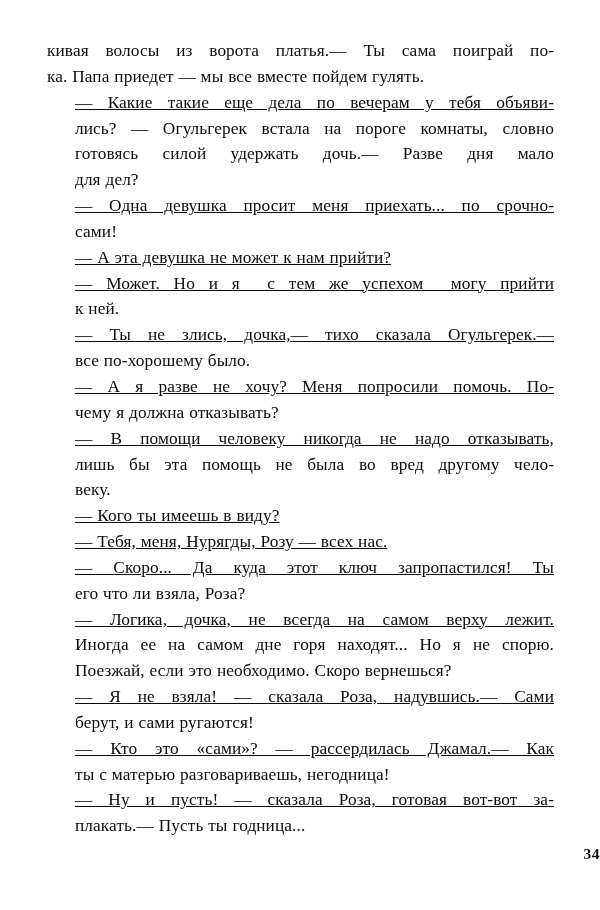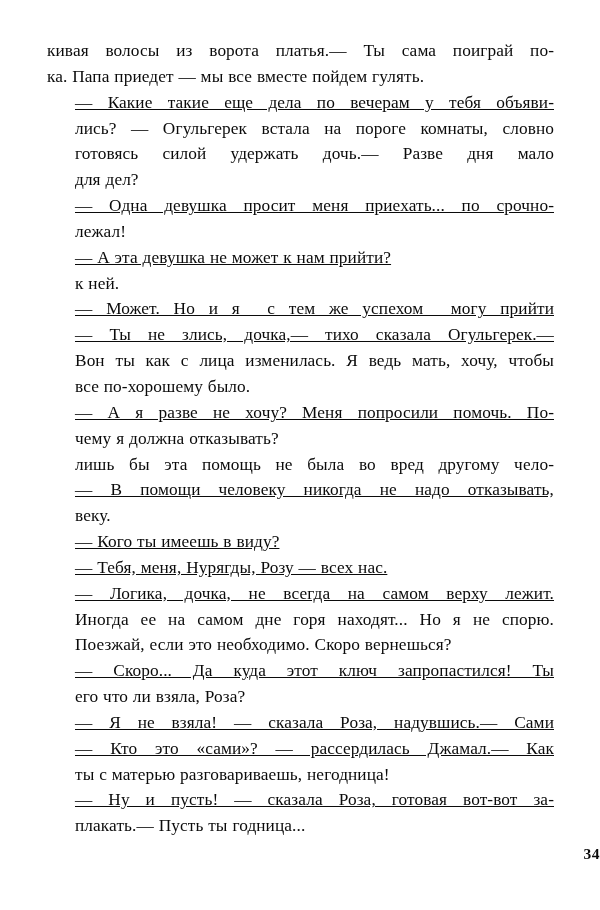--- a/index.html
+++ b/index.html
@@ -88,60 +88,60 @@
         <span class="ln last">ка. Папа приедет — мы все вместе пойдем гулять.</span>
       </p>
       <p class="para indent">
         <span class="ln indent">— Какие такие еще дела по вечерам у тебя объяви-</span>
         <span class="ln">лись? — Огульгерек встала на пороге комнаты, словно</span>
         <span class="ln">готовясь силой удержать дочь.— Разве дня мало</span>
         <span class="ln last">для дел?</span>
       </p>
       <p class="para indent">
         <span class="ln indent">— Одна девушка просит меня приехать... по срочно-</span>
-        <span class="ln last">лежал!</span>
+        <span class="ln last">сами!</span>
       </p>
       <p class="para indent">
         <span class="ln last indent">— А эта девушка не может к нам прийти?</span>
       </p>
       <p class="para indent">
+        <span class="ln indent">— Может. Но и я  с тем же успехом  могу прийти</span>
         <span class="ln last">к ней.</span>
-        <span class="ln indent">— Может. Но и я  с тем же успехом  могу прийти</span>
       </p>
       <p class="para indent">
         <span class="ln indent">— Ты не злись, дочка,— тихо сказала Огульгерек.—</span>
-        <span class="ln">Вон ты как с лица изменилась. Я ведь мать, хочу, чтобы</span>
         <span class="ln last">все по-хорошему было.</span>
       </p>
       <p class="para indent">
         <span class="ln indent">— А я разве не хочу? Меня попросили помочь. По-</span>
         <span class="ln last">чему я должна отказывать?</span>
       </p>
       <p class="para indent">
+        <span class="ln indent">— В помощи человеку никогда не надо отказывать,</span>
         <span class="ln">лишь бы эта помощь не была во вред другому чело-</span>
-        <span class="ln indent">— В помощи человеку никогда не надо отказывать,</span>
         <span class="ln last">веку.</span>
       </p>
       <p class="para indent">
         <span class="ln last indent">— Кого ты имеешь в виду?</span>
       </p>
       <p class="para indent">
         <span class="ln last indent">— Тебя, меня, Нурягды, Розу — всех нас.</span>
       </p>
       <p class="para indent">
+        <span class="ln indent">— Скоро... Да куда этот ключ запропастился! Ты</span>
+        <span class="ln last">его что ли взяла, Роза?</span>
+      </p>
+      <p class="para indent">
         <span class="ln indent">— Логика, дочка, не всегда на самом верху лежит.</span>
         <span class="ln">Иногда ее на самом дне горя находят... Но я не спорю.</span>
         <span class="ln last">Поезжай, если это необходимо. Скоро вернешься?</span>
       </p>
       <p class="para indent">
-        <span class="ln indent">— Скоро... Да куда этот ключ запропастился! Ты</span>
-        <span class="ln last">его что ли взяла, Роза?</span>
-      </p>
-      <p class="para indent">
         <span class="ln indent">— Я не взяла! — сказала Роза, надувшись.— Сами</span>
+        <span class="ln last">берут, и сами ругаются!</span>
       </p>
       <p class="para indent">
         <span class="ln indent">— Кто это «сами»? — рассердилась Джамал.— Как</span>
         <span class="ln last">ты с матерью разговариваешь, негодница!</span>
       </p>
       <p class="para indent">
         <span class="ln indent">— Ну и пусть! — сказала Роза, готовая вот-вот за-</span>
         <span class="ln last">плакать.— Пусть ты годница...</span>
       </p>
     </div>

